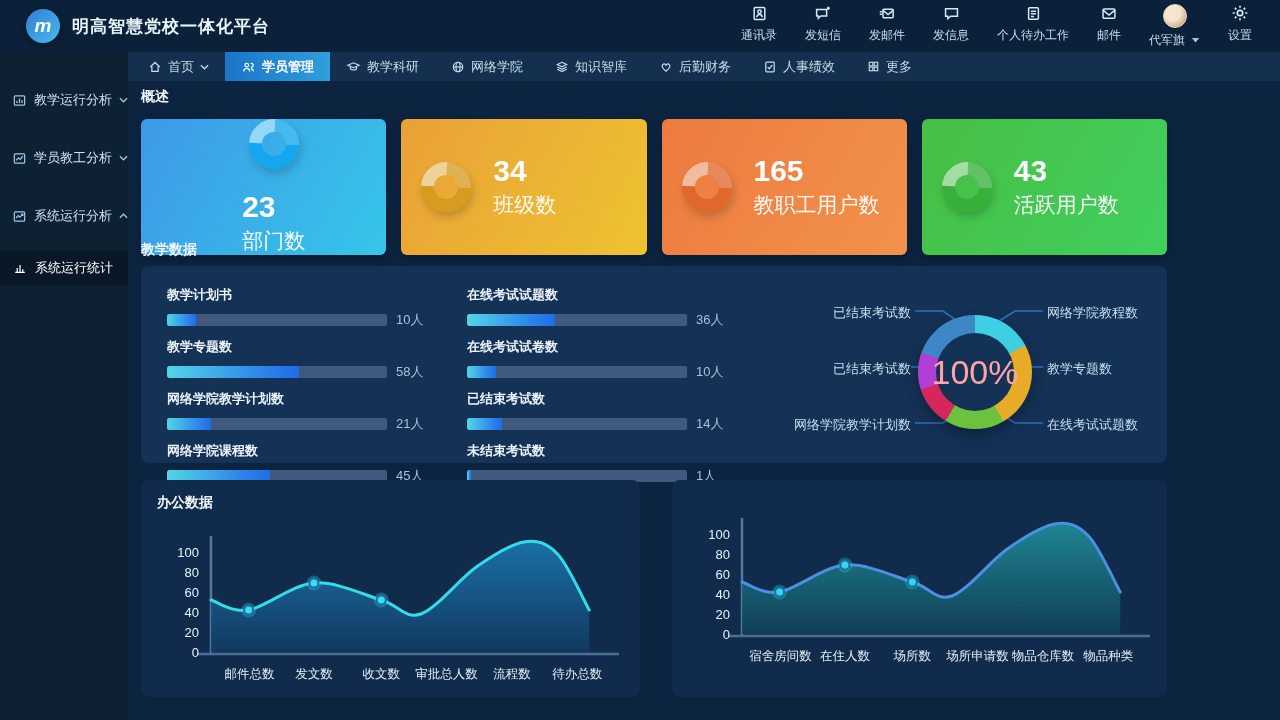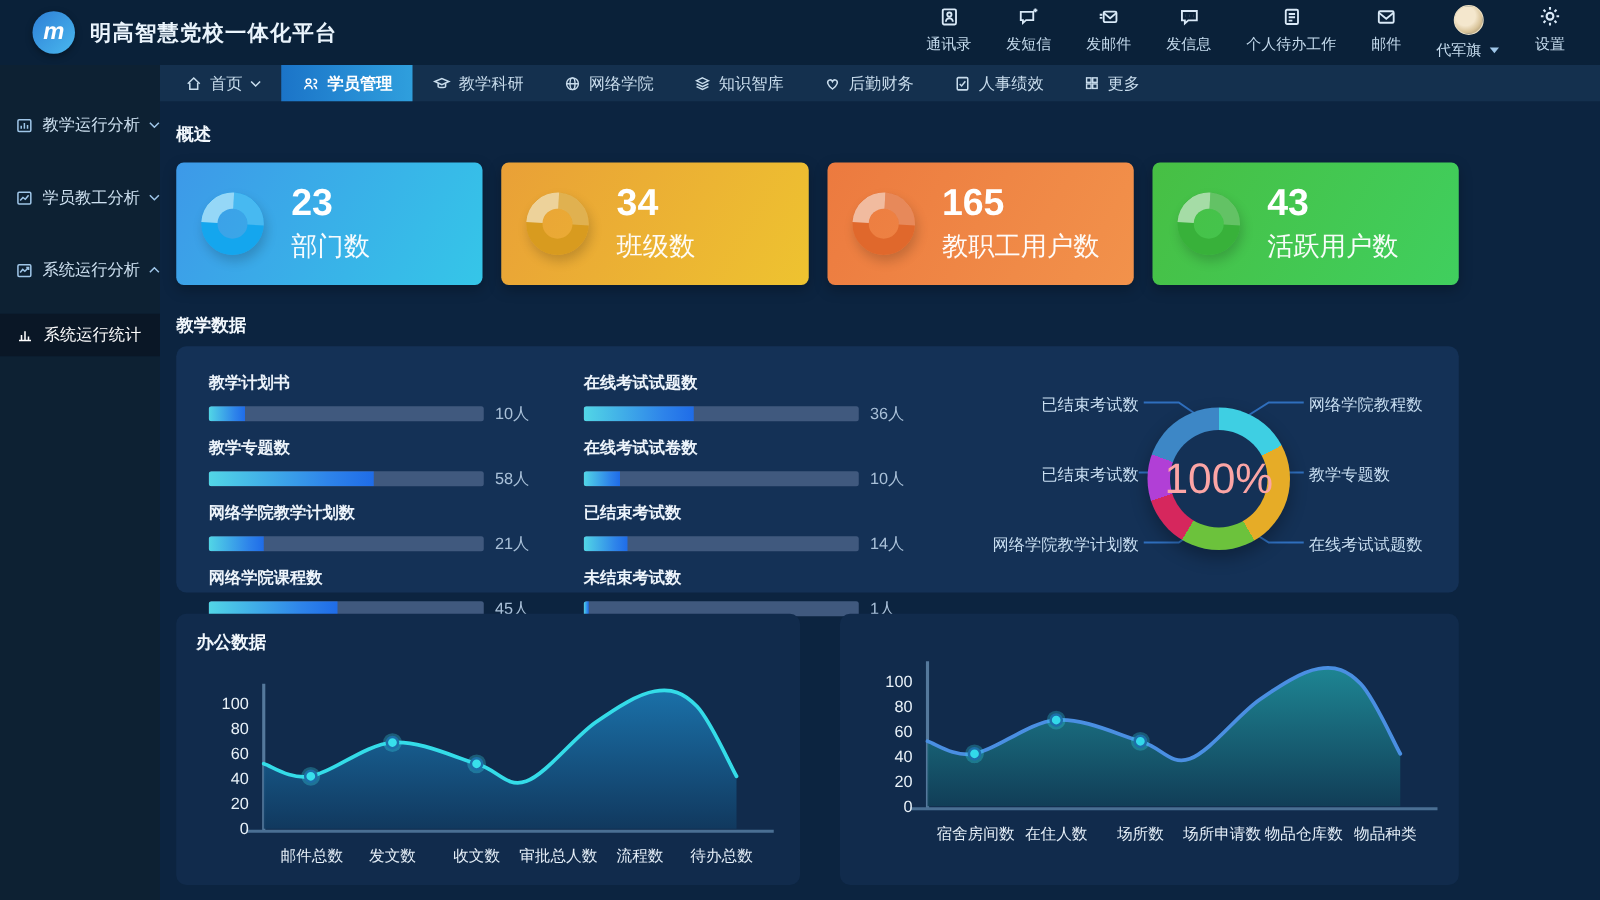--- a/index.html
+++ b/index.html
@@ -38,21 +38,21 @@
   .nav-item { display:flex; align-items:center; gap:6px; padding:0 16px; font-size:13px;
     color:#c8dcec; cursor:pointer; white-space:nowrap; }
   .nav-item svg { stroke:#c8dcec; }
   .nav-item.active { background:linear-gradient(90deg,#1b74c8,#2f9fdd); color:#fff; font-weight:bold; }
   .nav-item.active svg { stroke:#fff; }
 
   
   .main { flex:1; padding-left:13px; }
   .content { width:1026px; }
   .section-title { color:#f1f7fc; font-size:14px; font-weight:bold; }
-  .t-overview { margin-top:18px; }
+  .t-overview { margin-top:7px; }
   .t-teaching { margin-top:24px; }
   .cards { display:grid; grid-template-columns:repeat(4,1fr); gap:15px; height:98px; margin-top:13px; }
   .card { border-radius:6px; display:flex; align-items:center; padding-left:20px; gap:22px;
     box-shadow:0 4px 10px rgba(0,0,0,.25); }
   .ring { width:50px; height:50px; border-radius:50%; border:13px solid #1aa6ee; position:relative;
     box-shadow:2px 5px 9px rgba(0,0,0,.18); }
   .ring::after { content:""; position:absolute; inset:-13px; border:13px solid transparent;
     border-top-color:rgba(255,255,255,.55); border-right-color:rgba(255,255,255,.22);
     border-radius:50%; transform:rotate(-42deg); }
   .card-num { color:#fff; font-size:30px; font-weight:bold; line-height:32px; }
@@ -289,21 +289,21 @@
           </svg>
         <span>更多</span>
       </div>
     </div>
 
     <div class="main">
       <div class="content">
         <div class="section-title t-overview">概述</div>
 
         <div class="cards">
-          <div class="card" style="background: linear-gradient(120deg, rgb(61, 153, 232), rgb(53, 198, 232));">
+          <div class="card" style="background: linear-gradient(120deg, rgb(61, 153, 232), rgb(53, 198, 232)); flex-direction: column;">
             <div class="ring" style="border-color: rgb(20, 166, 238);"></div>
             <div class="card-text">
               <div class="card-num">23</div>
               <div class="card-cap">部门数</div>
             </div>
           </div>
           <div class="card" style="background: linear-gradient(120deg, rgb(233, 160, 55), rgb(238, 195, 48));">
             <div class="ring" style="border-color: rgb(216, 155, 31);"></div>
             <div class="card-text">
               <div class="card-num">34</div>

